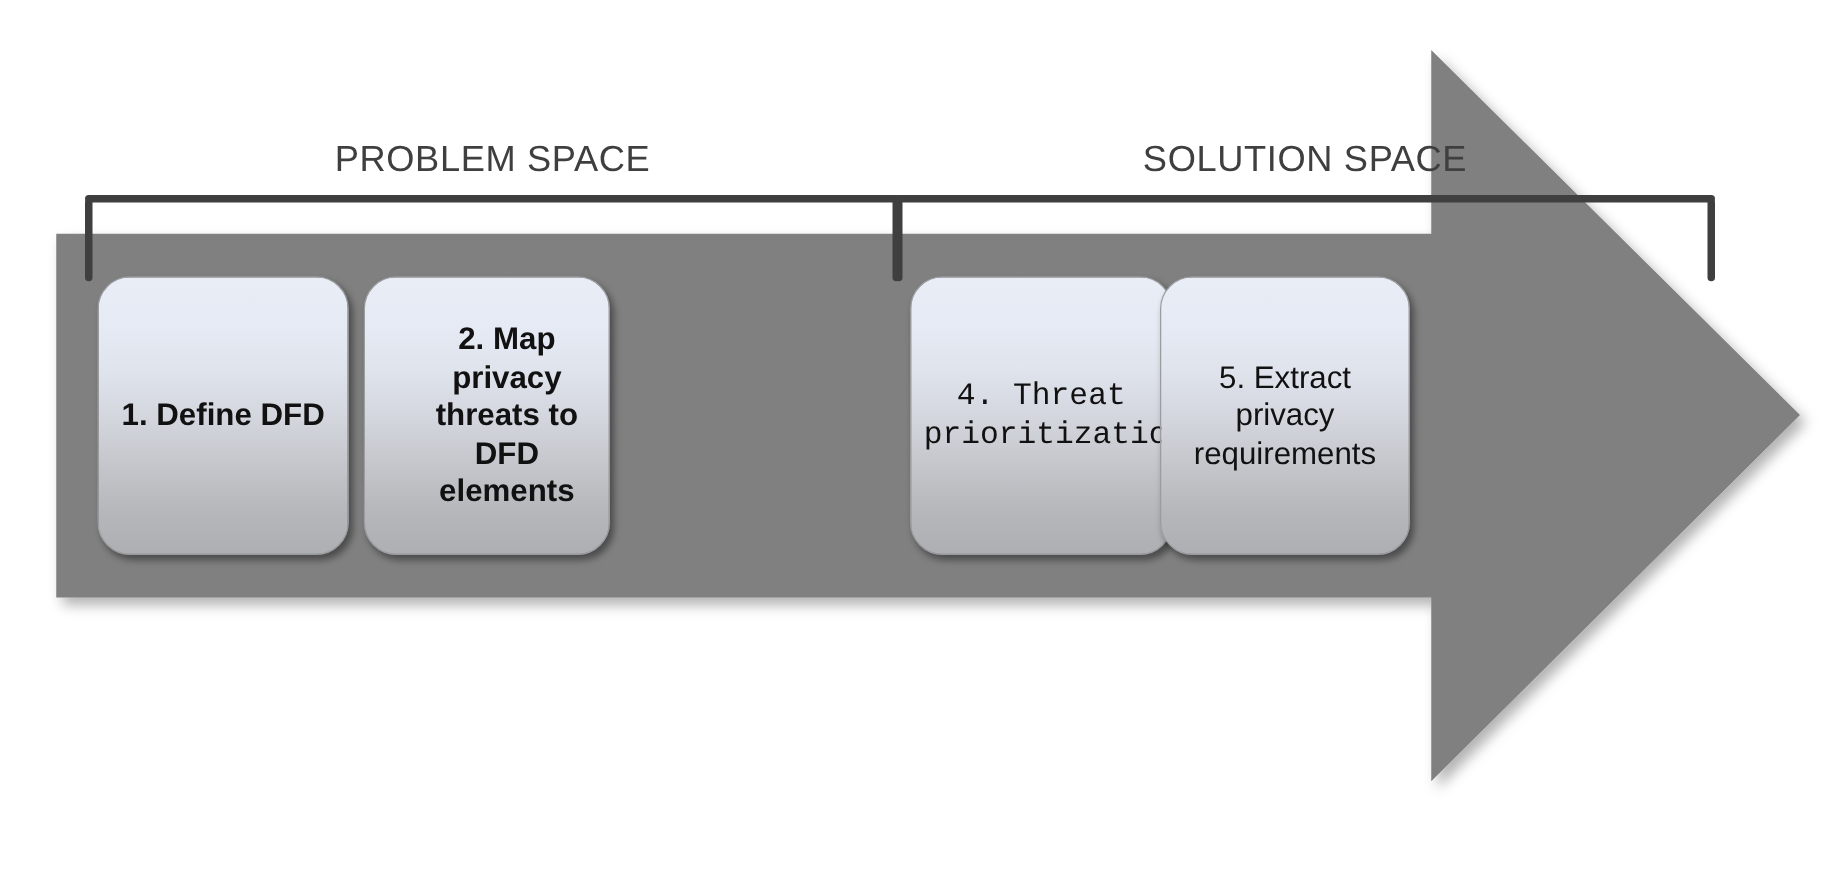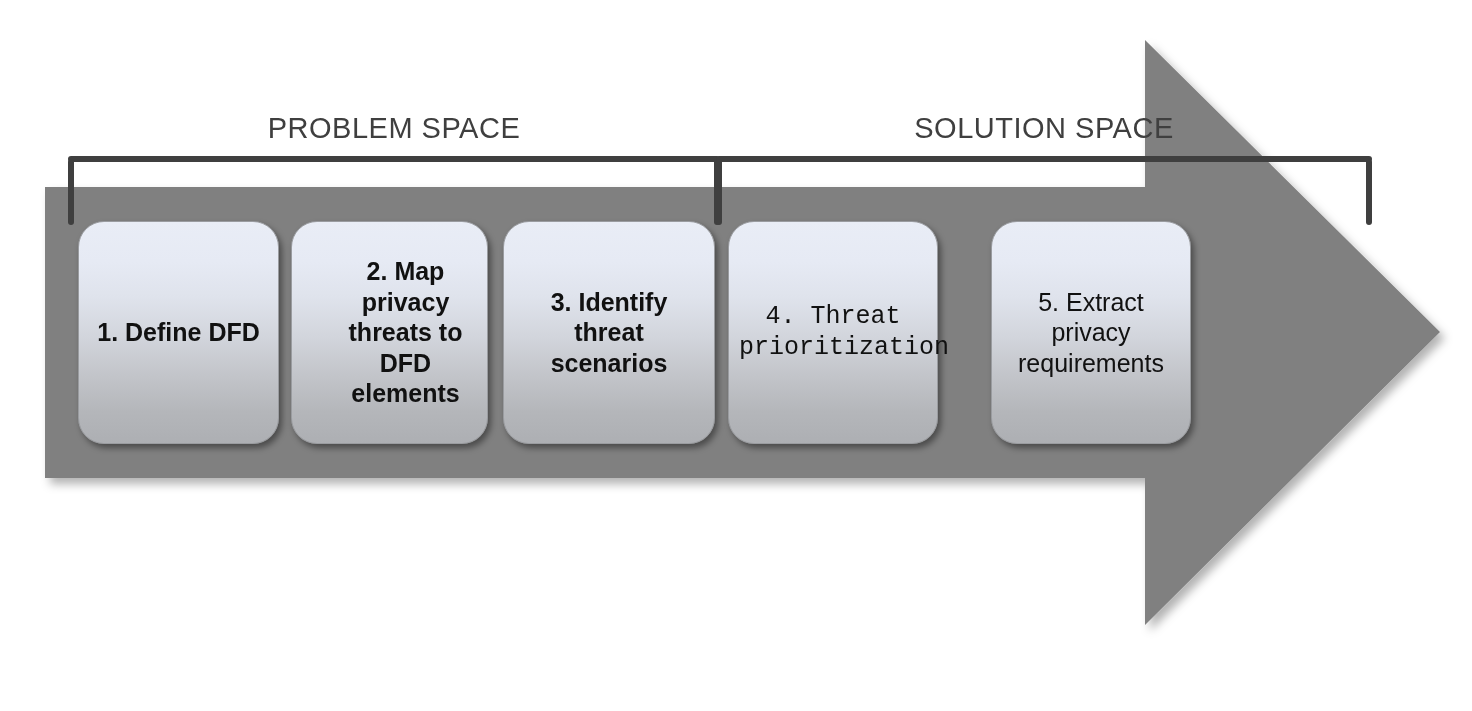--- a/index.html
+++ b/index.html
@@ -102,21 +102,21 @@
     color: #111111;
     white-space: pre-line;
   }
   .step-box.bold .step-text { font-weight: bold; }
   .step-box.normal .step-text { font-weight: 400; }
 
   #step-box-1 { left: 78px;   width: 201px; }
   #step-box-2 { left: 291px;  width: 197px; padding-left: 42px; }
   #step-box-3 { left: 503px;  width: 212px; }
   #step-box-4 { left: 728px;  width: 210px; font-family: Liberation Mono, monospace; }
-  #step-box-5 { left: 991px;  width: 200px; }
+  #step-box-5 { left: 928px;  width: 200px; }
   #step-box-6 { left: 1152px; width: 216px; }
 </style>
 </head>
 <body>
 
 <div id="canvas">
 
   <svg id="arrow-shape" viewBox="0 0 1472 711" xmlns="http://www.w3.org/2000/svg">
     <defs>
       <filter id="arrowShadow" x="-10%" y="-10%" width="130%" height="130%">
@@ -147,25 +147,20 @@
   </div>
 
   <div class="step-box bold" id="step-box-2">
     <span class="step-text">2. Map
 privacy
 threats to
 DFD
 elements</span>
   </div>
 
-  <div class="step-box bold" id="step-box-3">
-    <span class="step-text">3. Identify
-threat
-scenarios</span>
-  </div>
 
   <div class="step-box normal" id="step-box-4">
     <span class="step-text">4. Threat
 prioritization</span>
   </div>
 
   <div class="step-box normal" id="step-box-5">
     <span class="step-text">5. Extract
 privacy
 requirements</span>

